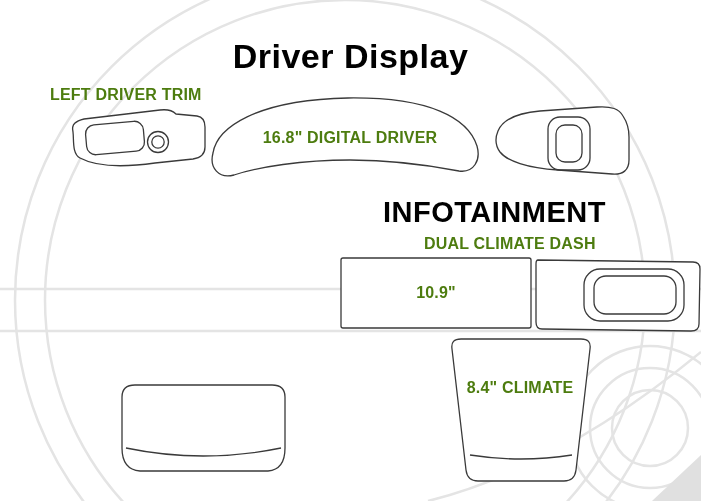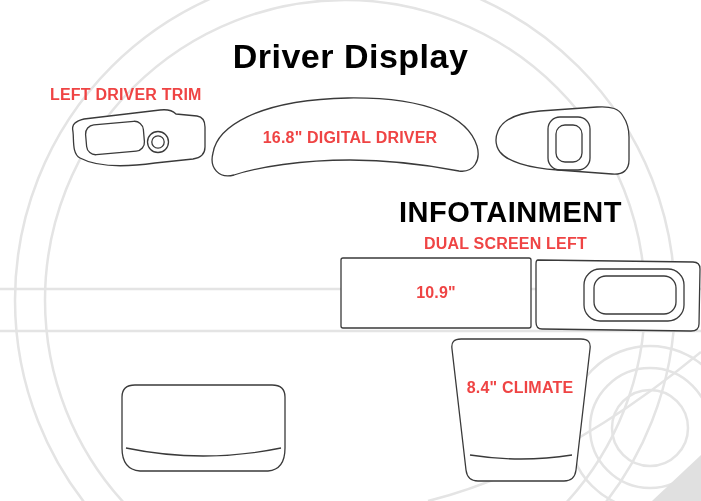--- a/index.html
+++ b/index.html
@@ -5,21 +5,21 @@
   html,body{margin:0;padding:0;background:#ffffff;}
   .canvas{
     position:relative;width:701px;height:501px;background:#ffffff;overflow:hidden;
     font-family:"Liberation Sans","DejaVu Sans",sans-serif;
     padding-left:17px;
   }
   svg.art{position:absolute;left:0;top:0;}
   .txt{position:absolute;font-weight:700;white-space:nowrap;line-height:1.1;}
   .h1{font-size:34px;color:#000000;letter-spacing:0.5px;}
   .h2{font-size:29px;color:#000000;letter-spacing:0.5px;}
-  .tag{font-size:16px;color:#ef4444;letter-spacing:0.2px;}
+  .tag{font-size:16px;color:#4d7c0f;letter-spacing:0.2px;}
   .center{text-align:center;}
 </style>
 </head>
 <body>
 
 <div class="canvas">
 
   <svg class="art" width="701" height="501" viewBox="0 0 701 501" xmlns="http://www.w3.org/2000/svg">
 
     <g fill="none" stroke="#e4e4e4" stroke-width="2.5">
@@ -61,22 +61,22 @@
     </g>
   </svg>
 
   <div class="txt h1 center" style="left:0;width:701px;top:38px;">Driver Display</div>
 
   <div class="txt tag" style="left:50px;top:86px;">LEFT DRIVER TRIM</div>
 
 
   <div class="txt tag center" style="left:230px;width:240px;top:129px;">16.8" DIGITAL DRIVER</div>
 
-  <div class="txt h2" style="left:399px;top:197px;">INFOTAINMENT</div>
+  <div class="txt h2" style="left:383px;top:197px;">INFOTAINMENT</div>
 
-  <div class="txt tag" style="left:424px;top:235px;">DUAL SCREEN LEFT</div>
+  <div class="txt tag" style="left:424px;top:235px;">DUAL CLIMATE DASH</div>
 
   <div class="txt tag center" style="left:341px;width:190px;top:284px;">10.9"</div>
 
 
   <div class="txt tag center" style="left:450px;width:140px;top:379px;">8.4" CLIMATE</div>
 
 </div>
 
 </body></html>

